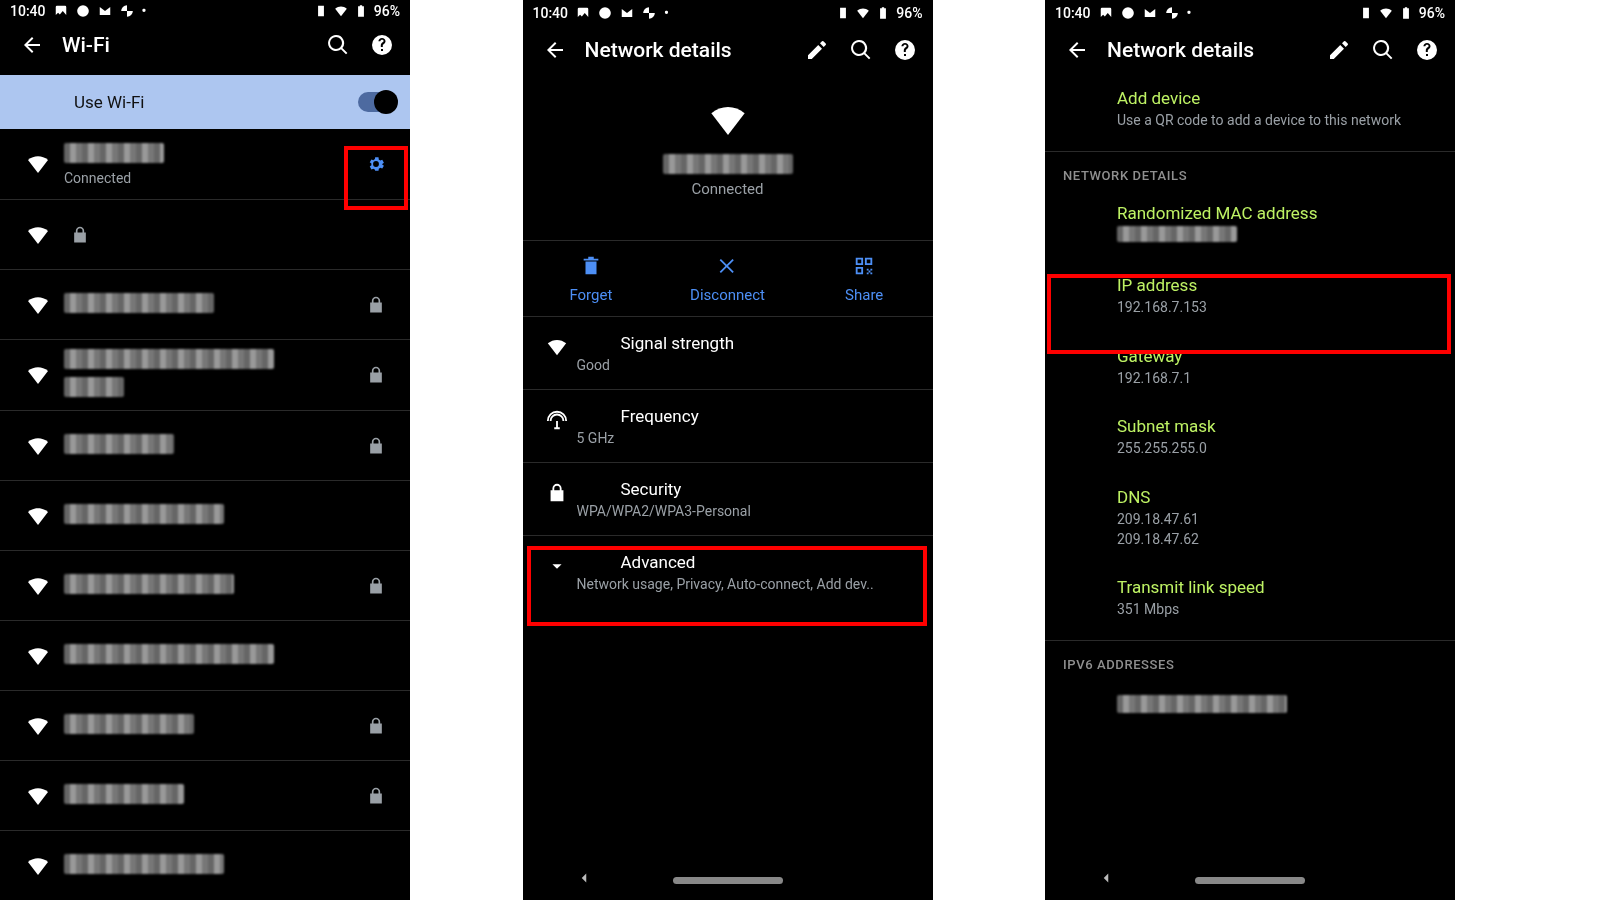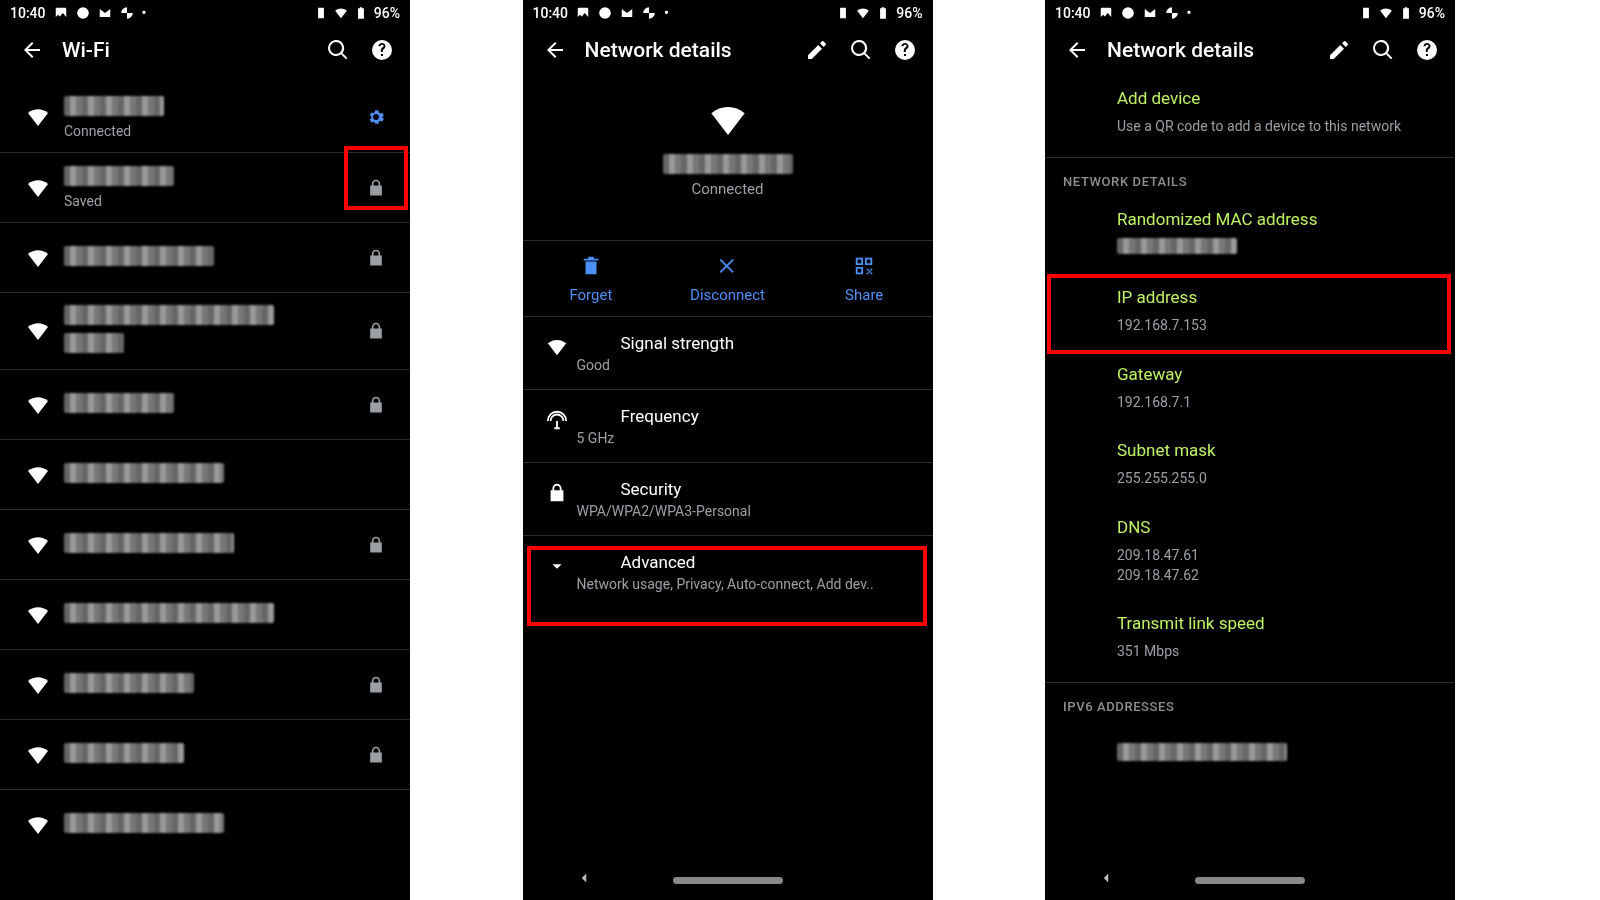--- a/index.html
+++ b/index.html
@@ -118,21 +118,21 @@
   .row2 .body2 .t2 { font-size:14px; color:var(--subtext); margin-top:4px;}
 
   
   .section-title {
     color:#8f8f8f; font-size:13px; font-weight:500; letter-spacing:.6px; padding: 16px 18px 6px;
   }
   .item3 {
     padding: 14px 18px 14px 72px;
   }
   .item3 .t1 { font-size:17px; color:#bef264; }
-  .item3 .t2 { font-size:14px; color:var(--subtext); margin-top:9px; line-height:1.4;}
+  .item3 .t2 { font-size:14px; color:var(--subtext); margin-top:3px; line-height:1.4;}
   .divider { height:1px; background:var(--divider); margin: 6px 0 0; }
 
   
   .navbar {
     position:absolute; bottom:0; left:0; right:0; height:40px;
     display:flex; align-items:center; justify-content:center; gap: 80px;
   }
   .pill { width:110px; height:7px; background:#888; border-radius:6px; }
   .navback svg{ width:18px; height:18px; fill:#bbb;}
 </style>
@@ -202,20 +202,26 @@
             </svg>
           </div>
       <div class="ic">
             <svg viewBox="0 0 24 24">
               <path d="M12 2a10 10 0 1 0 0 20 10 10 0 0 0 0-20zm0 3c2 0 3.5 1.4 3.5 3.2 0 1.3-.7 2-1.6 2.7-.8.6-1.1 1-1.1 1.8V14h-2v-1.6c0-1.6.9-2.4 1.8-3.1.7-.5 1-.8 1-1.3 0-.8-.7-1.3-1.6-1.3-.9 0-1.6.6-1.7 1.5H8.4C8.5 6.3 10 5 12 5zm-1 11h2v2h-2z"></path>
             </svg>
           </div>
     </div>
   </div>
 
+  <div class="banner">
+    <span>Use Wi-Fi</span>
+    <div class="toggle">
+          <div class="knob"></div>
+        </div>
+  </div>
 
   <div class="row" style="border-top:none">
     <div class="leading">
       <svg viewBox="0 0 24 24">
             <path d="M12 21 2 8c6-5 14-5 20 0z"></path>
           </svg>
     </div>
     <div class="body">
       <div class="primary"><span class="blur lg" style="width:100px"></span></div>
       <div class="sub">Connected</div>
@@ -226,24 +232,20 @@
           </svg>
     </div>
   </div>
 
   <div class="row">
     <div class="leading">
           <svg viewBox="0 0 24 24">
             <path d="M12 21 2 8c6-5 14-5 20 0z"></path>
           </svg>
         </div>
-    <div class="body">
-      <div class="primary"><span class="blur lg" style="width:110px"></span></div>
-      <div class="sub">Saved</div>
-    </div>
     <div class="trailing">
           <svg viewBox="0 0 24 24">
             <path d="M17 9V7a5 5 0 0 0-10 0v2H5v12h14V9zm-8 0V7a3 3 0 0 1 6 0v2z"></path>
           </svg>
         </div>
   </div>
 
   <div class="row">
     <div class="leading">
           <svg viewBox="0 0 24 24">

